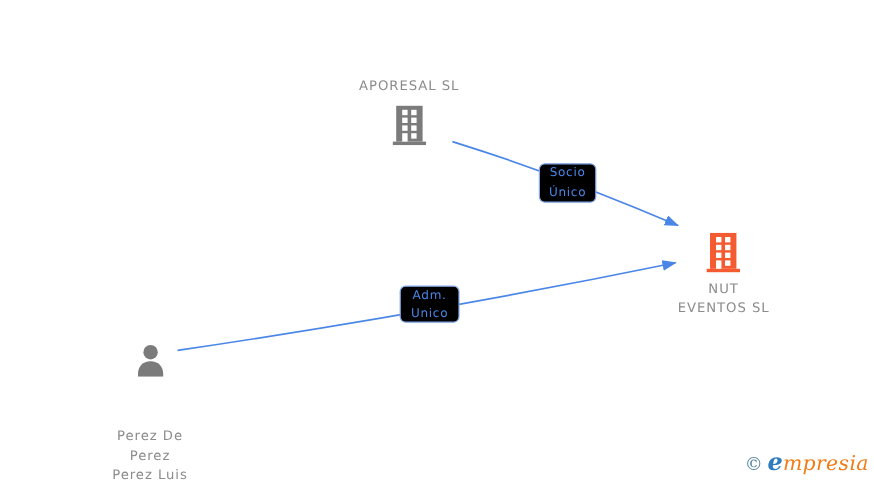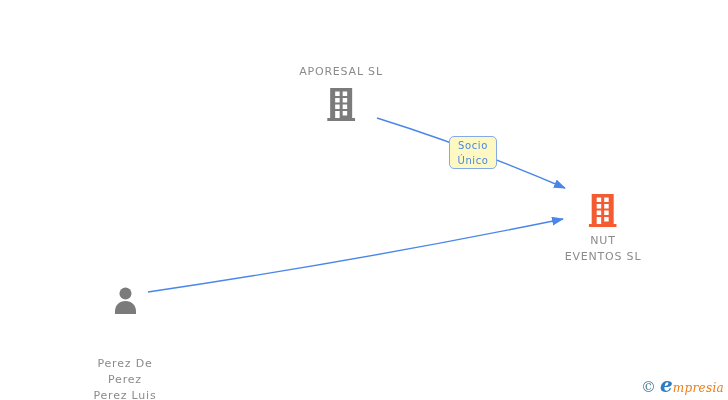--- a/index.html
+++ b/index.html
@@ -38,41 +38,41 @@
     text-align:center;
     white-space:nowrap;
   }
   .building-icon{fill:var(--gray-icon);}
   .building-icon.orange{fill:var(--orange-icon);}
   .person-glyph{fill:var(--gray-icon);}
   .gap-below{margin-bottom:8px;}
   .gap-above{margin-top:6px;}
   .edge-label{
     position:absolute;
-    background:#fef9c3;
+    background:#000000;
     border:1.5px solid var(--label-border);
     border-radius:5px;
     color:var(--label-text);
     font-size:10px;
     letter-spacing:0.6px;
     line-height:15px;
     text-align:center;
-    display:flex;flex-direction:column;justify-content:center;
+    display:flex;flex-direction:column;justify-content:space-between;
     box-sizing:border-box;
   }
   .logo{
     position:absolute;
     right:4px;bottom:3px;
     display:flex;align-items:baseline;
     font-family:"DejaVu Serif","Liberation Serif",serif;
     white-space:nowrap;
   }
   .logo .copy{color:var(--logo-copyright);font-size:15px;margin-right:4px;}
   .logo .e{color:var(--logo-e);font-style:italic;font-size:20px;font-weight:bold;}
-  .logo .rest{color:var(--logo-rest);font-style:italic;font-size:12px;letter-spacing:0.3px;}
+  .logo .rest{color:var(--logo-rest);font-style:italic;font-size:17px;letter-spacing:0.3px;}
 </style>
 </head>
 <body>
 
 <div class="canvas">
 
   <svg class="edges" viewBox="0 0 728 400">
     <defs>
       <marker id="arrow" markerUnits="userSpaceOnUse" markerWidth="13" markerHeight="10" refX="11" refY="4.5" orient="auto">
         <path class="arrowhead" d="M0,0 L12,4.5 L0,9 Z"></path>
@@ -133,20 +133,24 @@
       <div>Perez</div>
       <div>Perez Luis</div>
     </div>
   </div>
 
   <div class="edge-label" style="left:449px;top:136px;width:48px;height:33px;">
     <div>Socio</div>
     <div>Único</div>
   </div>
 
+  <div class="edge-label" style="left:333px;top:238px;width:50px;height:31px;">
+    <div>Adm.</div>
+    <div>Unico</div>
+  </div>
 
   <div class="logo">
     <span class="copy">©</span>
     <span class="e">e</span>
     <span class="rest">mpresia</span>
   </div>
 
 </div>
 
 </body></html>

